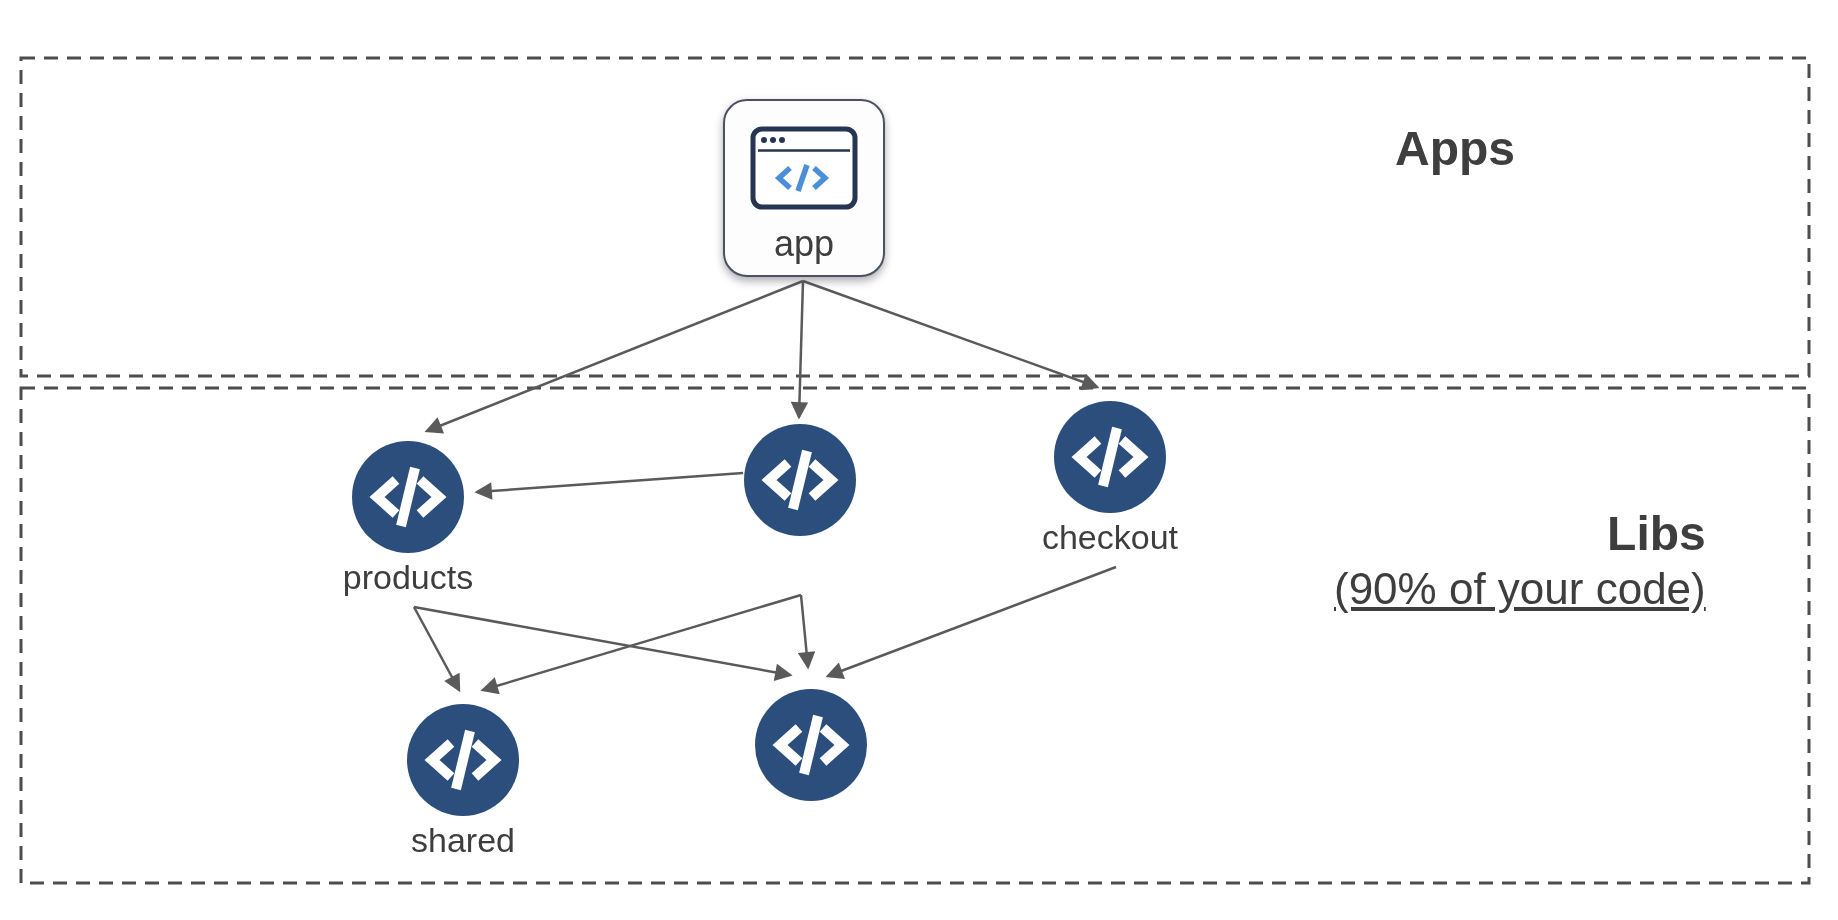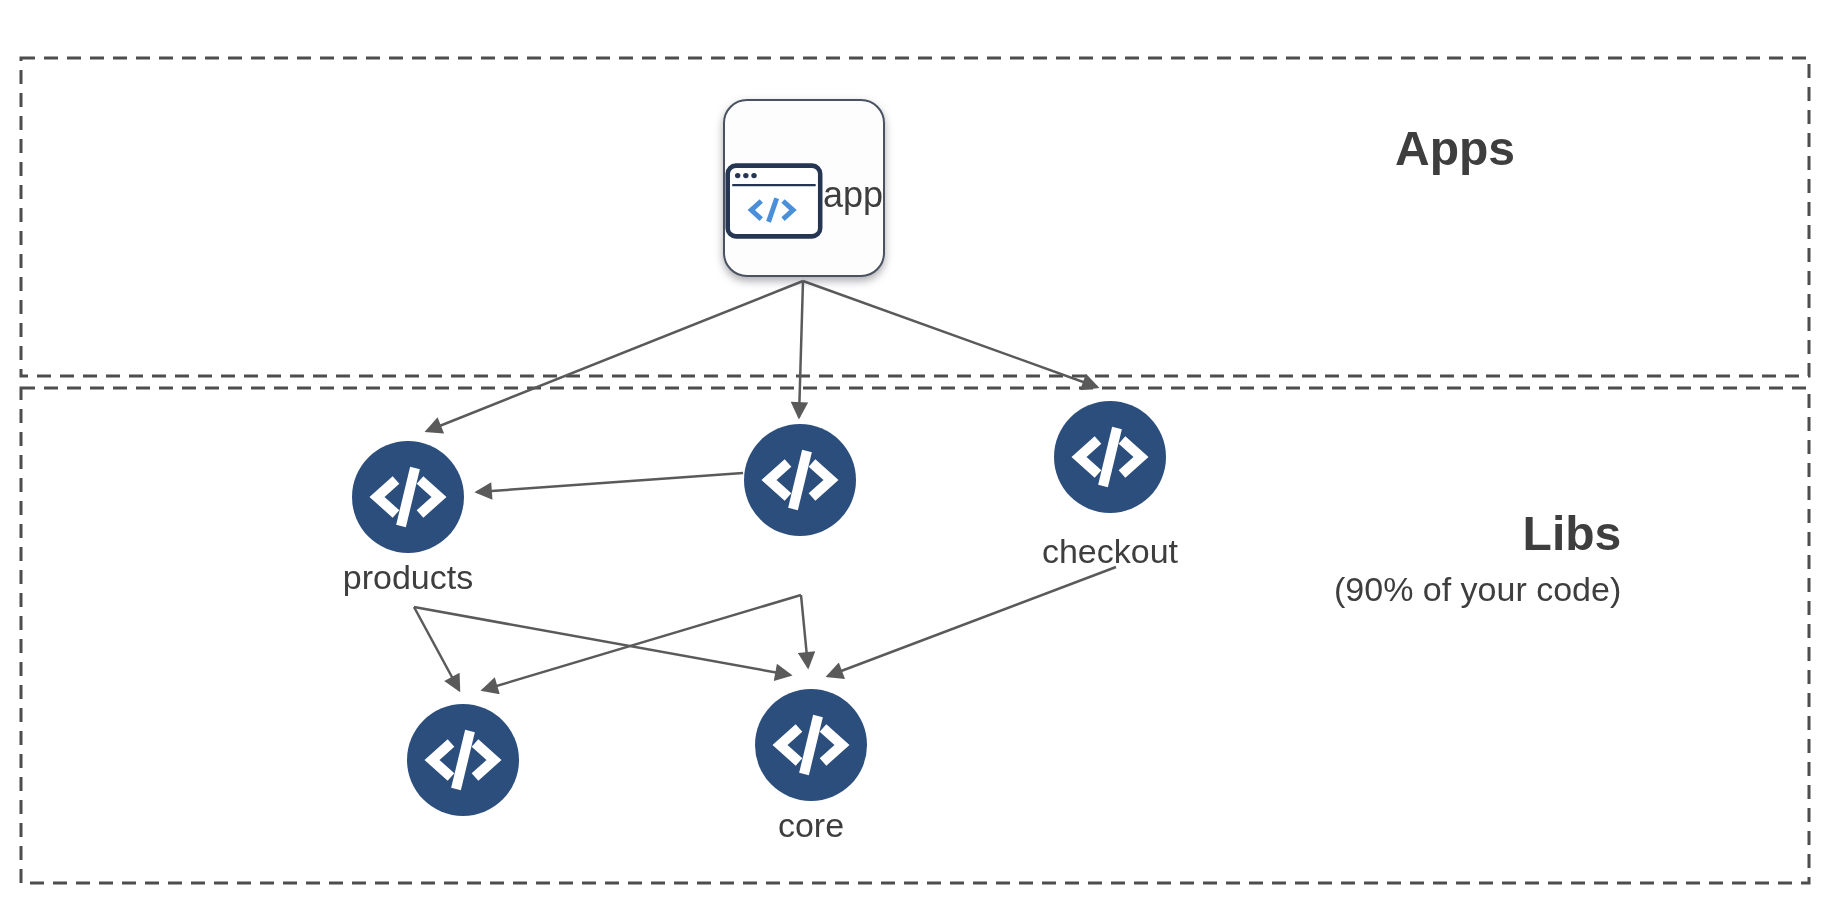--- a/index.html
+++ b/index.html
@@ -21,31 +21,31 @@
     position:absolute;width:300px;text-align:center;
     font-size:34px;line-height:38px;color:var(--text,#3e3e3e);
   }
 
   .app-card{
     position:absolute;box-sizing:border-box;
     background:#fdfdfe;
     border:2px solid var(--app-card-border,#4a5160);
     border-radius:24px;
     box-shadow:0 4px 8px rgba(70,70,85,0.45);
-    display:flex;flex-direction:row;align-items:center;
+    display:flex;flex-direction:column;align-items:center;
   }
   .app-card .browser-icon{margin-top:25px;}
   .app-card .app-label{
     font-size:36px;line-height:40px;margin-top:14px;color:var(--text,#3e3e3e);
   }
 
   .section-label{position:absolute;white-space:nowrap;text-align:right;}
   .section-title{font-size:48px;line-height:52px;font-weight:bold;color:var(--text,#3e3e3e);}
   .section-subtitle{font-size:40px;line-height:46px;margin-top:4px;color:var(--text,#3e3e3e);}
-  .section-label.libs .section-subtitle{font-size:34px;line-height:40px;margin-top:9px;}
+  .section-label.libs .section-subtitle{font-size:44px;line-height:40px;margin-top:9px;text-decoration:underline;}
   .section-label.apps{left:1395px;top:123px;}
   .section-label.libs{left:1334px;top:508px;}
 </style>
 </head>
 <body>
 
 <div class="stage">
   <svg id="edge-layer" viewBox="0 0 1838 920" xmlns="http://www.w3.org/2000/svg">
       <defs>
         <marker id="arrowhead" viewBox="0 0 10 10" refX="8.5" refY="5" markerWidth="8" markerHeight="7" orient="auto-start-reverse">
@@ -94,36 +94,36 @@
     <line x1="63" y1="27" x2="49" y2="85" stroke="#ffffff" stroke-width="10"></line>
   </svg>
       </div>
       <div class="lib-node" style="left: 1054px; top: 401px; width: 112px; height: 112px;">
   <svg viewBox="0 0 112 112" xmlns="http://www.w3.org/2000/svg">
     <polyline points="44,39 25,56 44,73" fill="none" stroke="#ffffff" stroke-width="10"></polyline>
     <polyline points="68,39 87,56 68,73" fill="none" stroke="#ffffff" stroke-width="10"></polyline>
     <line x1="63" y1="27" x2="49" y2="85" stroke="#ffffff" stroke-width="10"></line>
   </svg>
       </div>
-      <div class="node-label" style="left: 960px; top: 532px;">checkout</div>
+      <div class="node-label" style="left: 960px; top: 518px;">checkout</div>
       <div class="lib-node" style="left: 407px; top: 704px; width: 112px; height: 112px;">
   <svg viewBox="0 0 112 112" xmlns="http://www.w3.org/2000/svg">
     <polyline points="44,39 25,56 44,73" fill="none" stroke="#ffffff" stroke-width="10"></polyline>
     <polyline points="68,39 87,56 68,73" fill="none" stroke="#ffffff" stroke-width="10"></polyline>
     <line x1="63" y1="27" x2="49" y2="85" stroke="#ffffff" stroke-width="10"></line>
   </svg>
       </div>
+      <div class="node-label" style="left: 313px; top: 821px;">shared</div>
       <div class="lib-node" style="left: 755px; top: 689px; width: 112px; height: 112px;">
   <svg viewBox="0 0 112 112" xmlns="http://www.w3.org/2000/svg">
     <polyline points="44,39 25,56 44,73" fill="none" stroke="#ffffff" stroke-width="10"></polyline>
     <polyline points="68,39 87,56 68,73" fill="none" stroke="#ffffff" stroke-width="10"></polyline>
     <line x1="63" y1="27" x2="49" y2="85" stroke="#ffffff" stroke-width="10"></line>
   </svg>
       </div>
-      <div class="node-label" style="left: 661px; top: 806px;">core</div>
     </div>
 
   <div class="section-label apps">
     <div class="section-title">Apps</div>
   </div>
 
   <div class="section-label libs">
     <div class="section-title">Libs</div>
     <div class="section-subtitle">(90% of your code)</div>
   </div>

